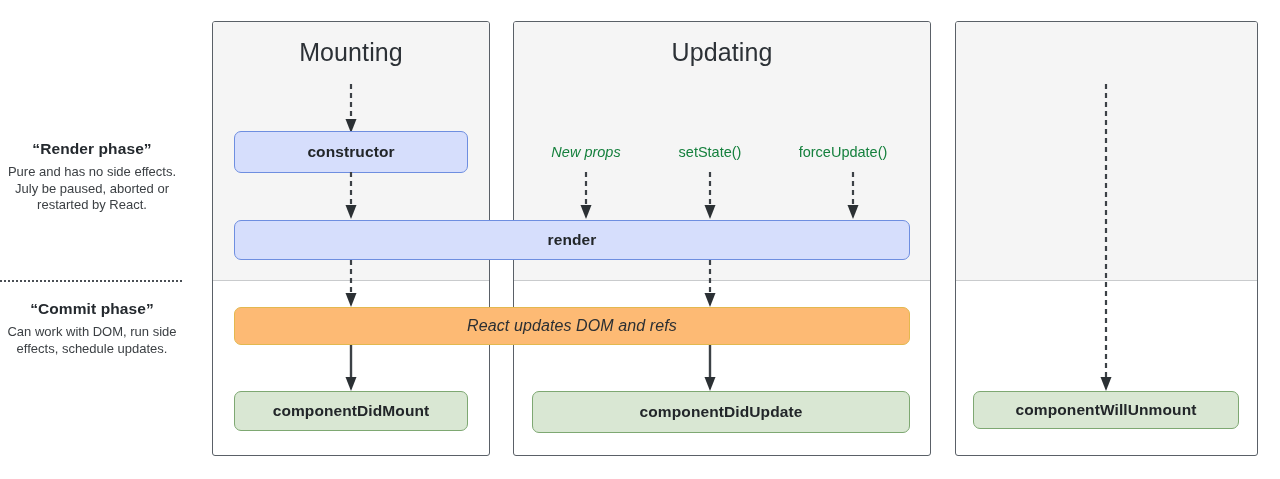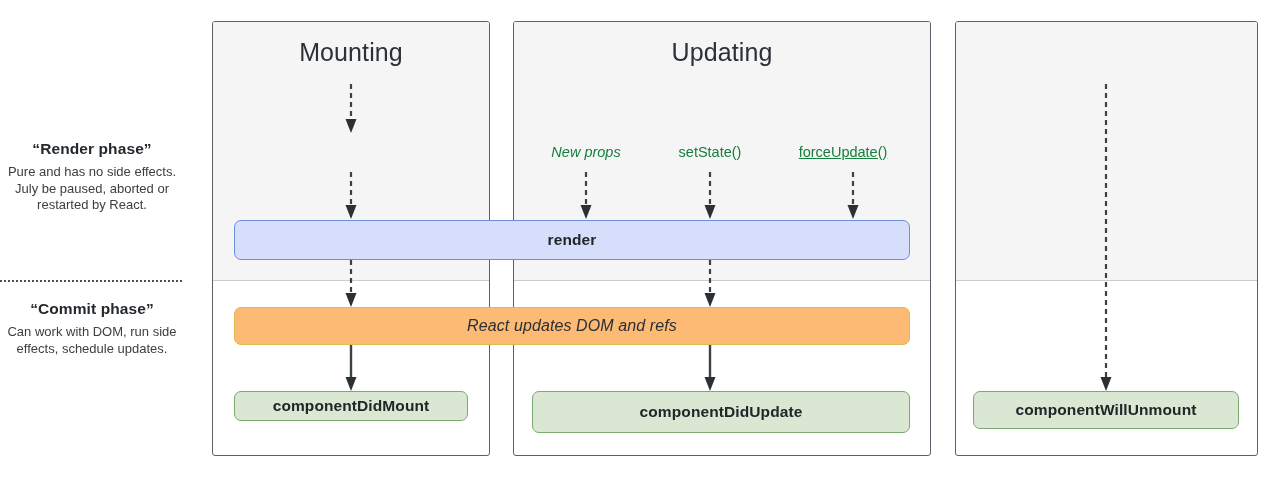--- a/index.html
+++ b/index.html
@@ -157,29 +157,30 @@
 
   <div class="panel" style="left:955px; top:21px; width:303px; height:435px;">
     <div class="panel-render-zone" style="height:259px;"></div>
   </div>
 
   <svg class="arrow" style="left:341px; top:84px;" width="20" height="50">
     <line x1="10" y1="0" x2="10" y2="36" stroke-width="2.2" stroke-dasharray="5,4"></line>
     <polygon points="10,49 4.5,35 15.5,35"></polygon>
   </svg>
 
+  <div class="lbox blue" style="left:234px; top:131px; width:234px; height:42px;">constructor</div>
 
   <svg class="arrow" style="left:341px; top:172px;" width="20" height="48">
     <line x1="10" y1="0" x2="10" y2="34" stroke-width="2.2" stroke-dasharray="5,4"></line>
     <polygon points="10,47 4.5,33 15.5,33"></polygon>
   </svg>
 
   <div class="trigger italic" style="left:586px; top:144px;">New props</div>
   <div class="trigger" style="left:710px; top:144px;">setState()</div>
-  <div class="trigger" style="left:843px; top:144px;text-decoration:underline;">forceUpdate()</div>
+  <div class="trigger" style="left:843px; top:144px;">forceUpdate()</div>
 
   <svg class="arrow" style="left:576px; top:172px;" width="20" height="48">
     <line x1="10" y1="0" x2="10" y2="34" stroke-width="2.2" stroke-dasharray="5,4"></line>
     <polygon points="10,47 4.5,33 15.5,33"></polygon>
   </svg>
   <svg class="arrow" style="left:700px; top:172px;" width="20" height="48">
     <line x1="10" y1="0" x2="10" y2="34" stroke-width="2.2" stroke-dasharray="5,4"></line>
     <polygon points="10,47 4.5,33 15.5,33"></polygon>
   </svg>
   <svg class="arrow" style="left:843px; top:172px;" width="20" height="48">
@@ -202,21 +203,21 @@
 
   <svg class="arrow" style="left:341px; top:345px;" width="20" height="47">
     <line x1="10" y1="0" x2="10" y2="33" stroke-width="2.4"></line>
     <polygon points="10,46 4.5,32 15.5,32"></polygon>
   </svg>
   <svg class="arrow" style="left:700px; top:345px;" width="20" height="47">
     <line x1="10" y1="0" x2="10" y2="33" stroke-width="2.4"></line>
     <polygon points="10,46 4.5,32 15.5,32"></polygon>
   </svg>
 
-  <div class="lbox green" style="left:234px; top:391px; width:234px; height:30px;">componentDidMount</div>
+  <div class="lbox green" style="left:234px; top:391px; width:234px; height:40px;">componentDidMount</div>
 
   <div class="lbox green" style="left:532px; top:391px; width:378px; height:42px;">componentDidUpdate</div>
 
   <svg class="arrow" style="left:1096px; top:84px;" width="20" height="308">
     <line x1="10" y1="0" x2="10" y2="294" stroke-width="2.2" stroke-dasharray="5,4"></line>
     <polygon points="10,307 4.5,293 15.5,293"></polygon>
   </svg>
 
   <div class="lbox green" style="left:973px; top:391px; width:266px; height:38px;">componentWillUnmount</div>
 

